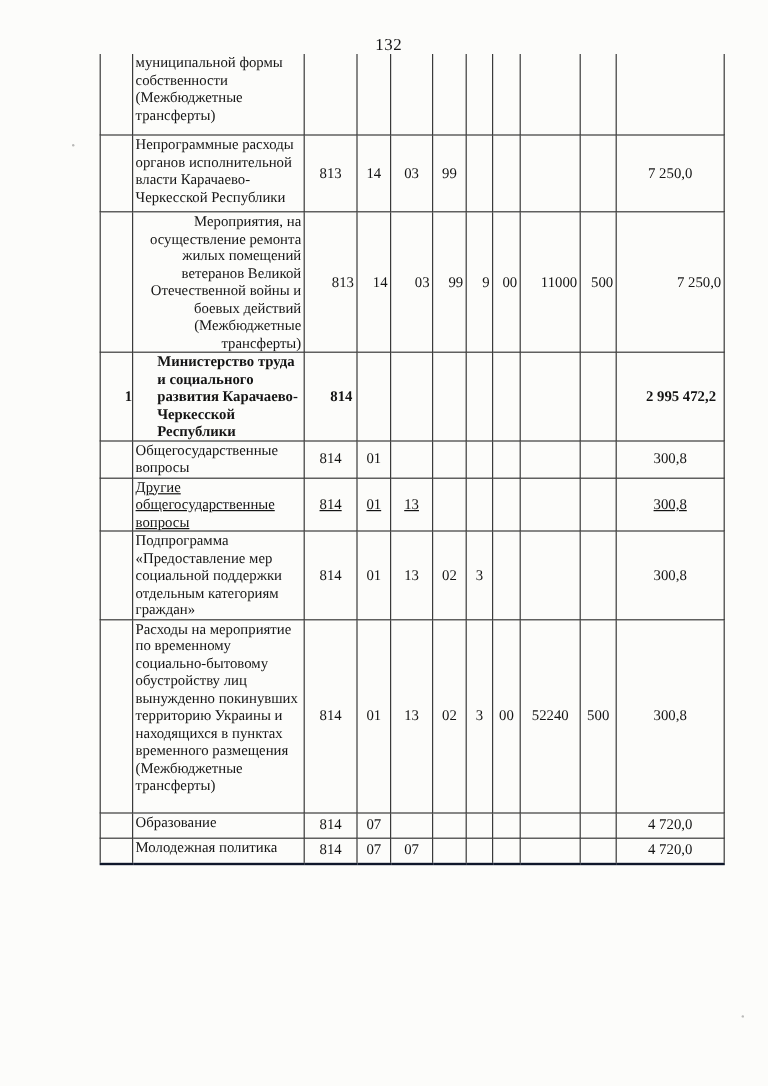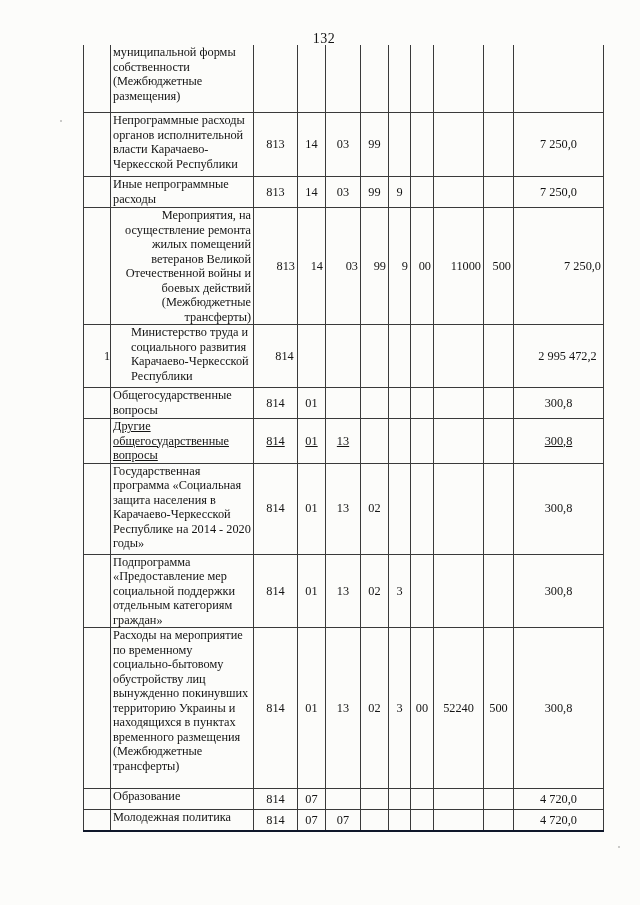--- a/index.html
+++ b/index.html
@@ -44,21 +44,21 @@
     border-top: 0;
   }
   table.budget tr.r11 td {
     border-bottom: 2px solid #0f172a;
     box-shadow: 0 3px 0 rgba(90,90,90,0.35);
   }
   td.c-num  { text-align: center; vertical-align: middle; }
   td.c-name { text-align: left; vertical-align: top; padding: 1px 4px 1px 4px; }
   td.c-code { text-align: center; vertical-align: middle; }
   td.c-amt  { text-align: center; vertical-align: middle; white-space: nowrap; }
-  tr.bold-row td { font-weight: normal; padding-left: 20px; }
+  tr.bold-row td { font-weight: bold; padding-left: 20px; }
   
   tr.r0  td { height: 67px;  }
   tr.r1  td { height: 63px;  }
   tr.r2  td { height: 30px;  }
   tr.r3  td { height: 116px; text-align: right; }
   tr.r4  td { height: 62px;  }
   tr.r5  td { height: 30px;  }
   tr.r6  td { height: 43px; text-decoration: underline;  }
   tr.r7  td { height: 90px;  }
   tr.r8  td { height: 71px; margin-top: 39px;  }
@@ -83,52 +83,39 @@
     <col style="width:28px">
     <col style="width:22px">
     <col style="width:23px">
     <col style="width:50px">
     <col style="width:30px">
     <col style="width:90px">
   </colgroup>
   <tbody>
     <tr class="r0">
       <td class="c-num"></td>
-      <td class="c-name">муниципальной формы собственности (Межбюджетные размещения)</td>
+      <td class="c-name">муниципальной формы собственности (Межбюджетные трансферты)</td>
       <td class="c-code"></td>
       <td class="c-code"></td>
       <td class="c-code"></td>
       <td class="c-code"></td>
       <td class="c-code"></td>
       <td class="c-code"></td>
       <td class="c-code"></td>
       <td class="c-code"></td>
       <td class="c-amt"></td>
     </tr>
     <tr class="r1">
       <td class="c-num"></td>
       <td class="c-name">Непрограммные расходы органов исполнительной власти Карачаево-Черкесской Республики</td>
       <td class="c-code">813</td>
       <td class="c-code">14</td>
       <td class="c-code">03</td>
       <td class="c-code">99</td>
       <td class="c-code"></td>
-      <td class="c-code"></td>
-      <td class="c-code"></td>
-      <td class="c-code"></td>
-      <td class="c-amt">7 250,0</td>
-    </tr>
-    <tr class="r2">
-      <td class="c-num"></td>
-      <td class="c-name">Иные непрограммные расходы</td>
-      <td class="c-code">813</td>
-      <td class="c-code">14</td>
-      <td class="c-code">03</td>
-      <td class="c-code">99</td>
-      <td class="c-code">9</td>
       <td class="c-code"></td>
       <td class="c-code"></td>
       <td class="c-code"></td>
       <td class="c-amt">7 250,0</td>
     </tr>
     <tr class="r3">
       <td class="c-num"></td>
       <td class="c-name">Мероприятия, на осуществление ремонта жилых помещений ветеранов Великой Отечественной войны и боевых действий (Межбюджетные трансферты)</td>
       <td class="c-code">813</td>
       <td class="c-code">14</td>
@@ -172,33 +159,20 @@
       <td class="c-code">814</td>
       <td class="c-code">01</td>
       <td class="c-code">13</td>
       <td class="c-code"></td>
       <td class="c-code"></td>
       <td class="c-code"></td>
       <td class="c-code"></td>
       <td class="c-code"></td>
       <td class="c-amt">300,8</td>
     </tr>
-    <tr class="r7">
-      <td class="c-num"></td>
-      <td class="c-name">Государственная программа «Социальная защита населения в Карачаево-Черкесской Республике на 2014 - 2020 годы»</td>
-      <td class="c-code">814</td>
-      <td class="c-code">01</td>
-      <td class="c-code">13</td>
-      <td class="c-code">02</td>
-      <td class="c-code"></td>
-      <td class="c-code"></td>
-      <td class="c-code"></td>
-      <td class="c-code"></td>
-      <td class="c-amt">300,8</td>
-    </tr>
     <tr class="r8">
       <td class="c-num"></td>
       <td class="c-name">Подпрограмма «Предоставление мер социальной поддержки отдельным категориям граждан»</td>
       <td class="c-code">814</td>
       <td class="c-code">01</td>
       <td class="c-code">13</td>
       <td class="c-code">02</td>
       <td class="c-code">3</td>
       <td class="c-code"></td>
       <td class="c-code"></td>

